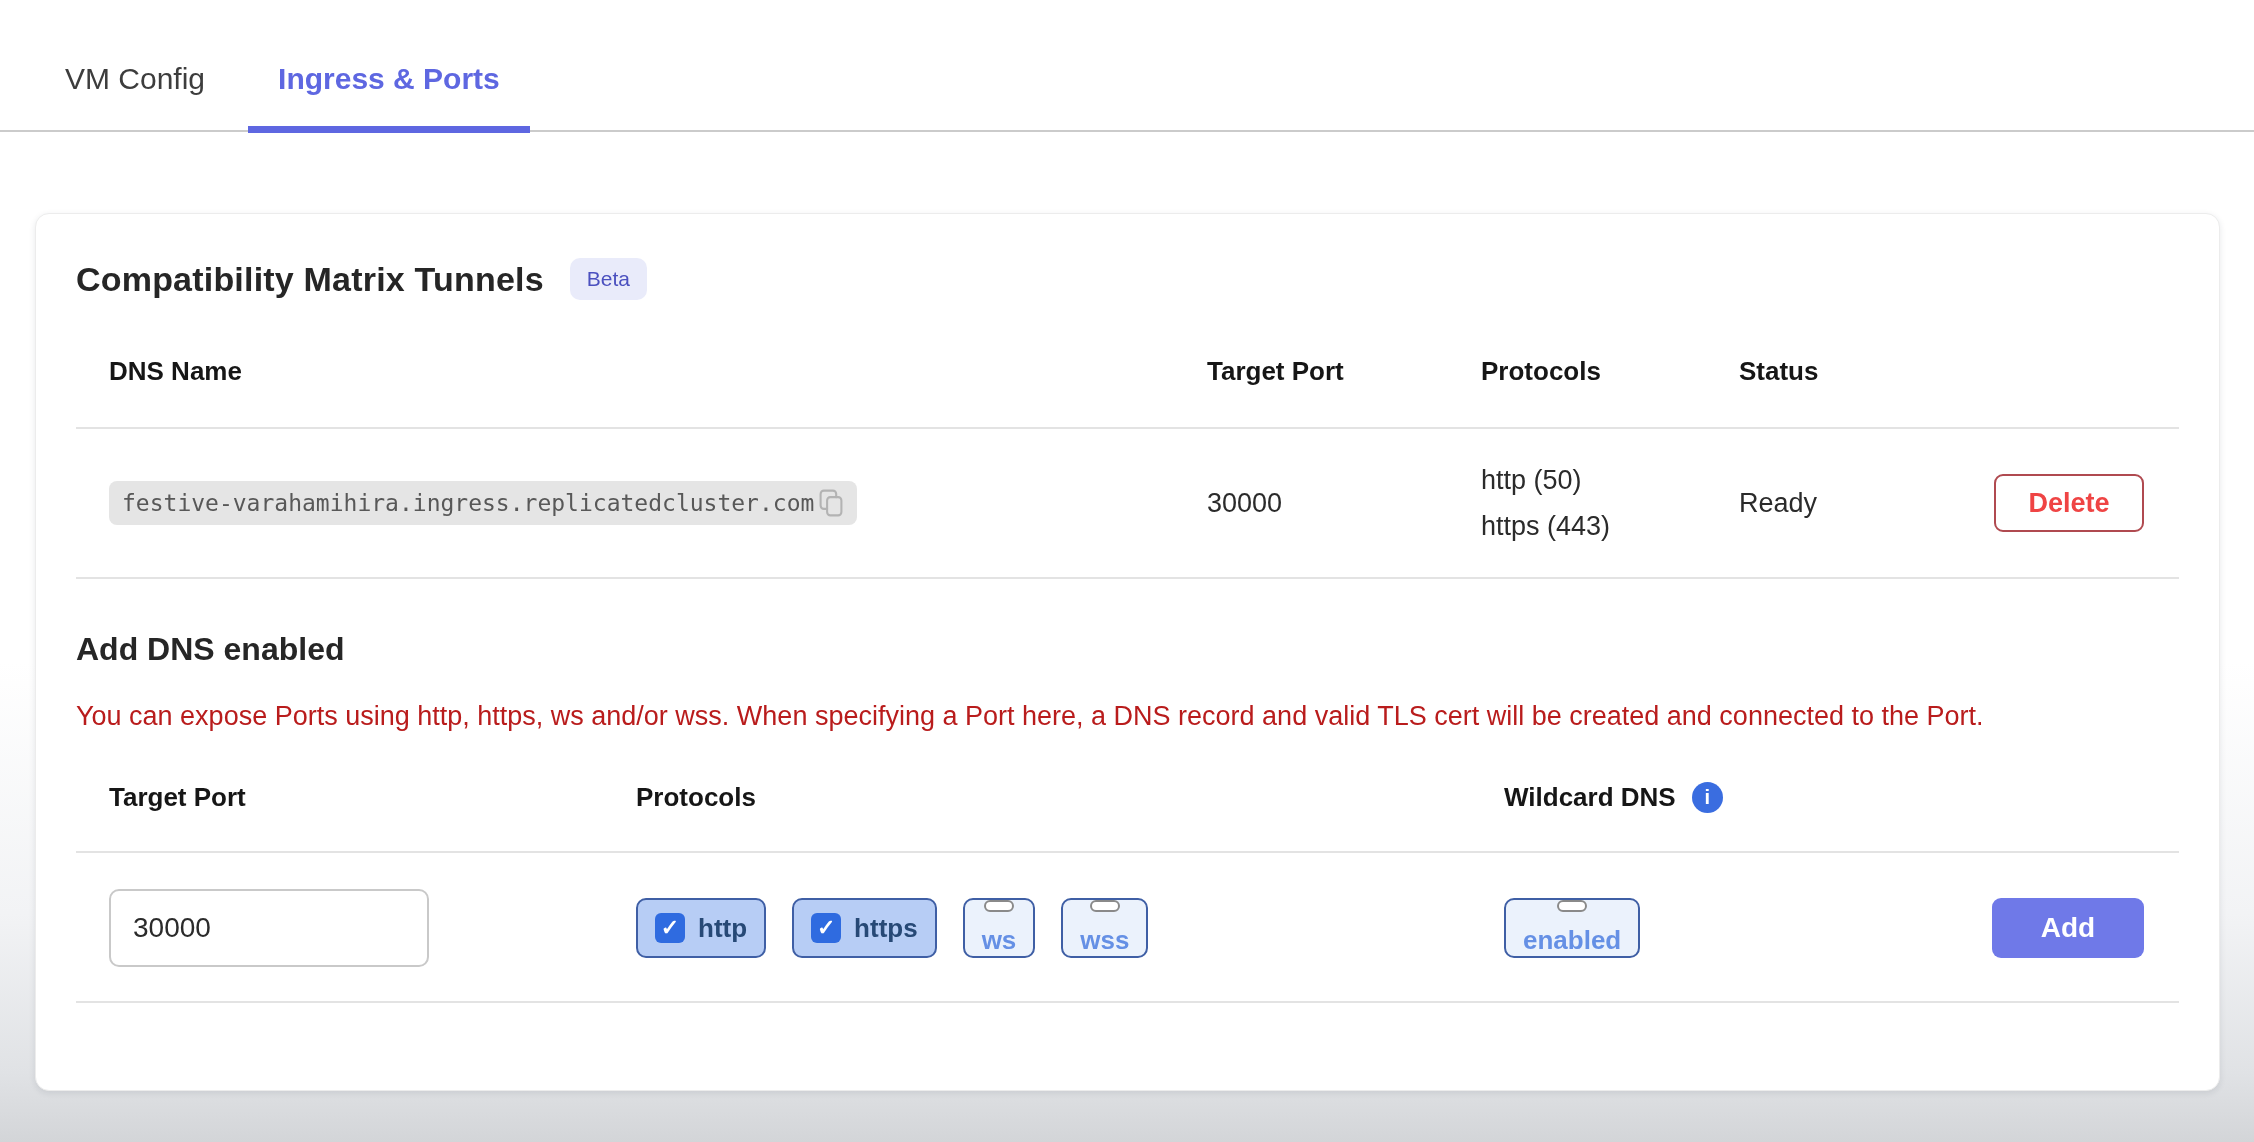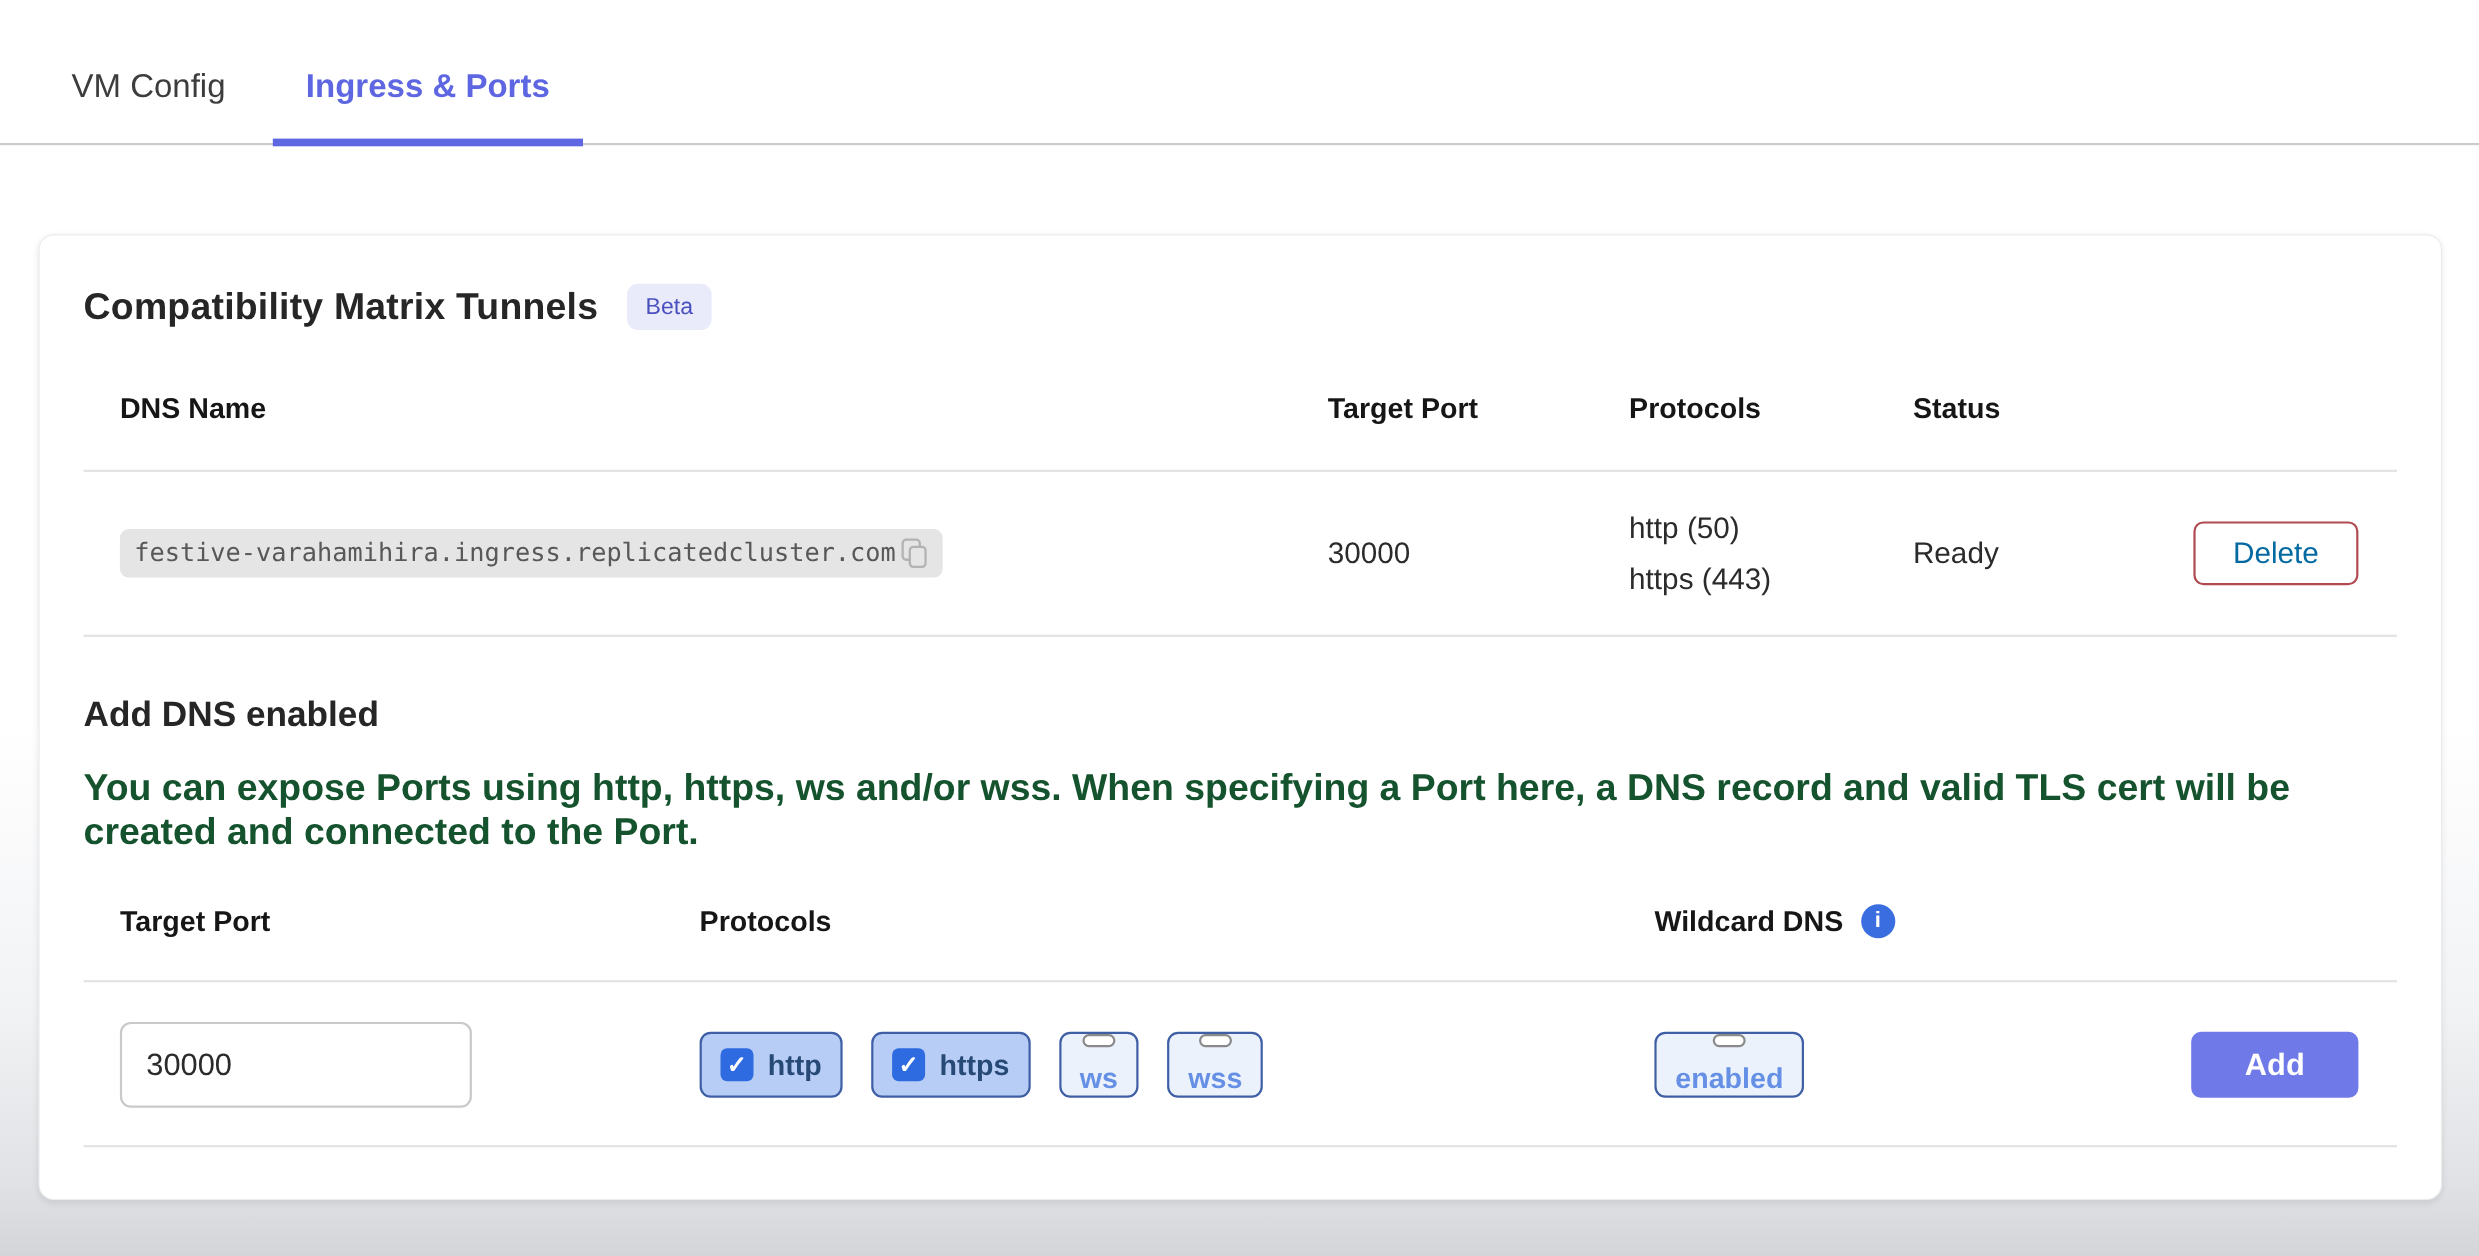--- a/index.html
+++ b/index.html
@@ -34,27 +34,27 @@
   .tbl-head .th { font-size:26px; font-weight:700; color:#161616; }
   .th-dns { padding-left:33px; }
   .tbl-row { padding:28px 0; border-bottom:2px solid #e3e3e3; min-height:145px; }
   .cell { font-size:27px; color:#2b2b2b; }
   .dns-cell { padding-left:33px; }
   .dns-pill { display:inline-flex; align-items:center; gap:4px; background:#e5e5e5;
               border-radius:8px; padding:7px 13px; }
   .dns-text { font-family:"DejaVu Sans Mono", monospace; font-size:23px; color:#585858; }
   .copy-icon { display:inline-flex; cursor:pointer; }
   .proto-lines { line-height:46px; }
-  .delete-btn { justify-self:end; margin-right:35px; background:#ffffff; color:#0369a1;
-                border:2.5px solid #b04a50; border-radius:9px; font-size:27px; font-weight:400;
+  .delete-btn { justify-self:end; margin-right:35px; background:#ffffff; color:#ef4444;
+                border:2.5px solid #b04a50; border-radius:9px; font-size:27px; font-weight:700;
                 width:150px; height:58px; cursor:pointer; font-family:inherit; }
 
   
   .section-title { margin-top:52px; font-size:32px; font-weight:700; color:#262626; }
-  .section-desc { margin-top:28px; font-size:34px; line-height:40px; color:#14532d; max-width:2110px;font-weight:bold; }
+  .section-desc { margin-top:28px; font-size:27px; line-height:40px; color:#b91c1c; max-width:2110px; }
 
   .form-cols { display:grid; grid-template-columns:560px 868px 452px 1fr; align-items:center; }
   .form-head { margin-top:46px; padding-bottom:38px; border-bottom:2px solid #e3e3e3; }
   .form-head .th { font-size:26px; font-weight:700; color:#161616; }
   .fh-port { padding-left:33px; }
   .wildcard-label { display:flex; align-items:center; gap:16px; }
   .info-icon { width:31px; height:31px; border-radius:50%; background:#3a6de0; color:#ffffff;
                display:inline-flex; align-items:center; justify-content:center;
                font-size:20px; font-weight:700; cursor:pointer; }
   .form-row { padding:36px 0 34px 0; border-bottom:2px solid #e3e3e3; }

